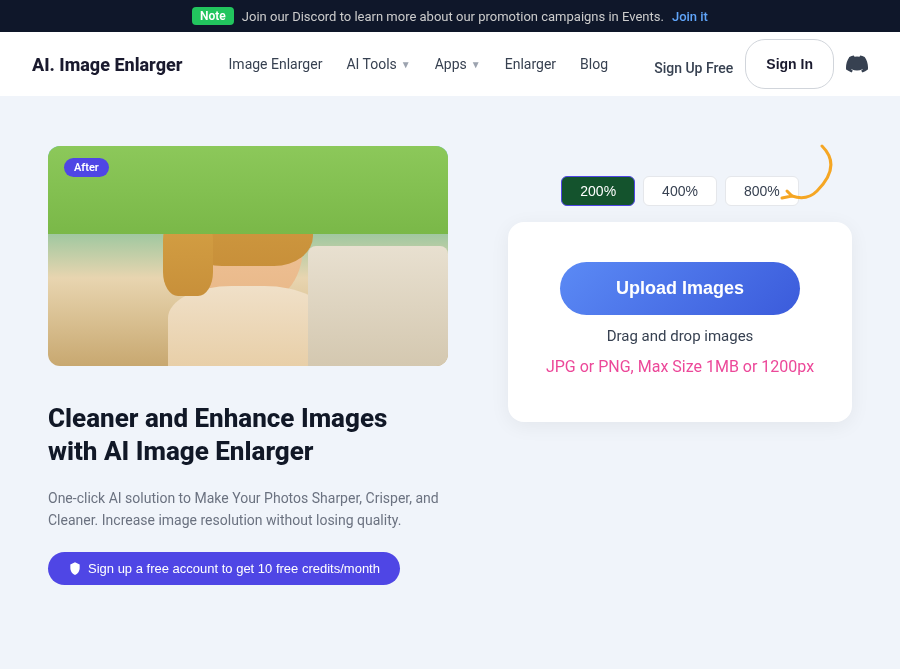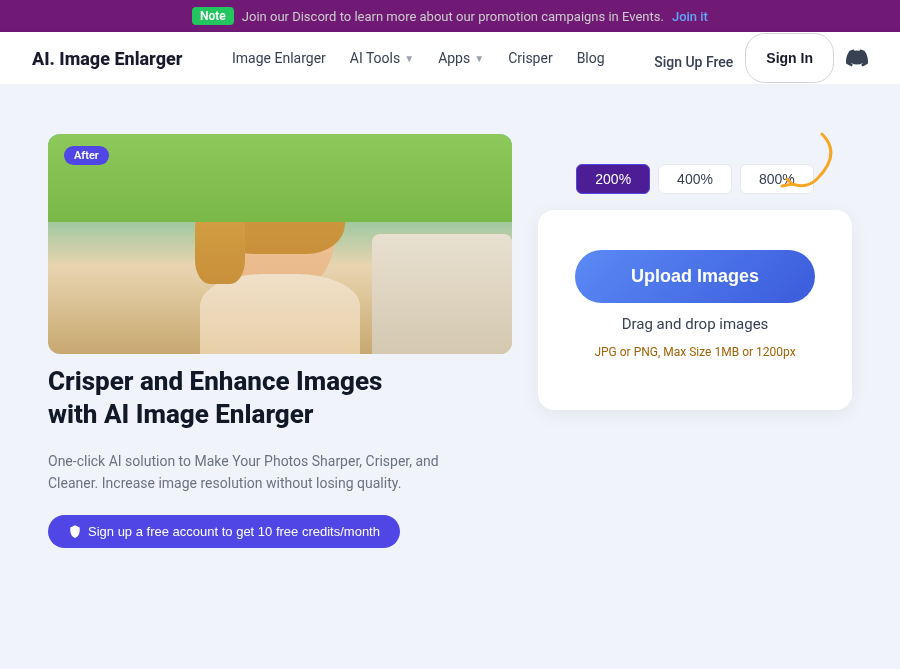--- a/index.html
+++ b/index.html
@@ -6,21 +6,21 @@
     body {
       font-family: -apple-system, BlinkMacSystemFont, 'Segoe UI', Roboto, sans-serif;
       background: #f0f4fa;
       width: 900px;
       min-height: 669px;
       overflow-x: hidden;
     }
 
     
     .notification-bar {
-      background: #701a75;
+      background: #0f172a;
       color: #ccc;
       text-align: center;
       padding: 7px 16px;
       font-size: 13px;
       display: flex;
       align-items: center;
       justify-content: center;
       gap: 8px;
     }
     .note-badge {
@@ -34,21 +34,21 @@
     .join-link {
       color: #60a5fa;
       text-decoration: none;
       font-weight: 500;
     }
 
     
     header {
       background: white;
       padding: 0 32px;
-      height: 52px;
+      height: 64px;
       display: flex;
       align-items: center;
       justify-content: space-between;
       box-shadow: 0 1px 4px rgba(0,0,0,0.06);
     }
     .logo {
       font-size: 18px;
       font-weight: 800;
       color: #1a1a2e;
     }
@@ -108,25 +108,25 @@
       gap: 60px;
     }
 
     
     .left-section {
       flex: 1;
       max-width: 430px;
     }
     .hero-image-wrap {
       position: relative;
-      width: 464px;
+      width: 400px;
       height: 220px;
       border-radius: 12px;
       overflow: hidden;
-      margin-bottom: 11px;
+      margin-bottom: 36px;
     }
     
     .portrait-bg {
       position: absolute;
       inset: 0;
       background: linear-gradient(180deg, #8cc8e8 0%, #a0c8a0 40%, #e8d5b0 60%, #c8a870 100%);
     }
     .portrait-figure {
       position: absolute;
       bottom: 0;
@@ -245,21 +245,21 @@
       padding: 6px 18px;
       border-radius: 6px;
       border: 1.5px solid #e5e7eb;
       background: white;
       font-size: 14px;
       font-weight: 500;
       color: #374151;
       cursor: pointer;
     }
     .scale-btn.active {
-      background: #4c1d95;
+      background: #14532d;
       color: white;
       border-color: #4f46e5;
     }
 
     .upload-card {
       background: white;
       border-radius: 16px;
       padding: 40px 32px;
       text-align: center;
       box-shadow: 0 4px 20px rgba(0,0,0,0.06);
@@ -280,22 +280,22 @@
       font-weight: 700;
       cursor: pointer;
       width: 240px;
     }
     .upload-hint {
       font-size: 15px;
       color: #374151;
       font-weight: 400;
     }
     .upload-subhint {
-      font-size: 12px;
-      color: #a16207;
+      font-size: 16px;
+      color: #ec4899;
     }
   </style>
 </head>
 <body>
 
 <div class="notification-bar">
   <span class="note-badge">Note</span>
   <span>Join our Discord to learn more about our promotion campaigns in Events.</span>
   <a class="join-link" href="#">Join it</a>
 </div>
@@ -308,21 +308,21 @@
     </a>
     <a class="nav-item" href="#">
       <span>AI Tools</span>
       <span class="chevron">▼</span>
     </a>
     <a class="nav-item" href="#">
       <span>Apps</span>
       <span class="chevron">▼</span>
     </a>
     <a class="nav-item" href="#">
-      <span>Crisper</span>
+      <span>Enlarger</span>
     </a>
     <a class="nav-item" href="#">
       <span>Blog</span>
     </a>
   </nav>
   <div class="nav-actions">
     <span class="btn-signup">Sign Up Free</span>
     <button class="btn-signin">Sign In</button>
     <svg class="discord-icon" viewBox="0 0 24 24" fill="currentColor">
       <path d="M20.317 4.37a19.791 19.791 0 0 0-4.885-1.515.074.074 0 0 0-.079.037c-.21.375-.444.864-.608 1.25a18.27 18.27 0 0 0-5.487 0 12.64 12.64 0 0 0-.617-1.25.077.077 0 0 0-.079-.037A19.736 19.736 0 0 0 3.677 4.37a.07.07 0 0 0-.032.027C.533 9.046-.32 13.58.099 18.057c.002.022.015.043.033.055a19.99 19.99 0 0 0 5.993 3.03.08.08 0 0 0 .084-.026 14.09 14.09 0 0 0 1.226-1.994.076.076 0 0 0-.041-.106 13.201 13.201 0 0 1-1.872-.892.077.077 0 0 1-.008-.128 10.2 10.2 0 0 0 .372-.292.074.074 0 0 1 .077-.01c3.928 1.793 8.18 1.793 12.062 0a.074.074 0 0 1 .078.01c.12.098.246.198.373.292a.077.077 0 0 1-.006.127 12.299 12.299 0 0 1-1.873.892.077.077 0 0 0-.041.107c.36.698.772 1.362 1.225 1.993a.076.076 0 0 0 .084.028 19.839 19.839 0 0 0 6.002-3.03.077.077 0 0 0 .032-.054c.5-5.177-.838-9.674-3.549-13.66a.061.061 0 0 0-.031-.03z"></path>
@@ -342,21 +342,21 @@
         <div class="body"></div>
       </div>
 
       <div style="position:absolute;bottom:0;right:0;width:140px;height:120px;background:linear-gradient(180deg,#e8e0d0 0%,#d4c8b0 100%);border-radius:8px 8px 0 0;z-index:0;"></div>
       <div style="position:absolute;top:0;left:0;right:0;bottom:60%;background:linear-gradient(180deg,#87ceeb 0%,#a8d8ea 100%);z-index:0;"></div>
       <div style="position:absolute;bottom:60%;left:0;right:0;height:40%;background:linear-gradient(180deg,#8cc85a 0%,#7ab848 100%);z-index:0;"></div>
       <span class="after-badge">After</span>
     </div>
 
     <h1 class="hero-title">
-      <span>Crisper and Enhance Images</span><br>
+      <span>Cleaner and Enhance Images</span><br>
       <span>with AI Image Enlarger</span>
     </h1>
     <p class="hero-subtitle">One-click AI solution to Make Your Photos Sharper, Crisper, and Cleaner. Increase image resolution without losing quality.</p>
     <button class="cta-btn">
       <svg viewBox="0 0 24 24" fill="currentColor">
         <path d="M12 2L4 6v6c0 5.55 3.84 10.74 8 12 4.16-1.26 8-6.45 8-12V6l-8-4z"></path>
       </svg>
       <span>Sign up a free account to get 10 free credits/month</span>
     </button>
   </div>

